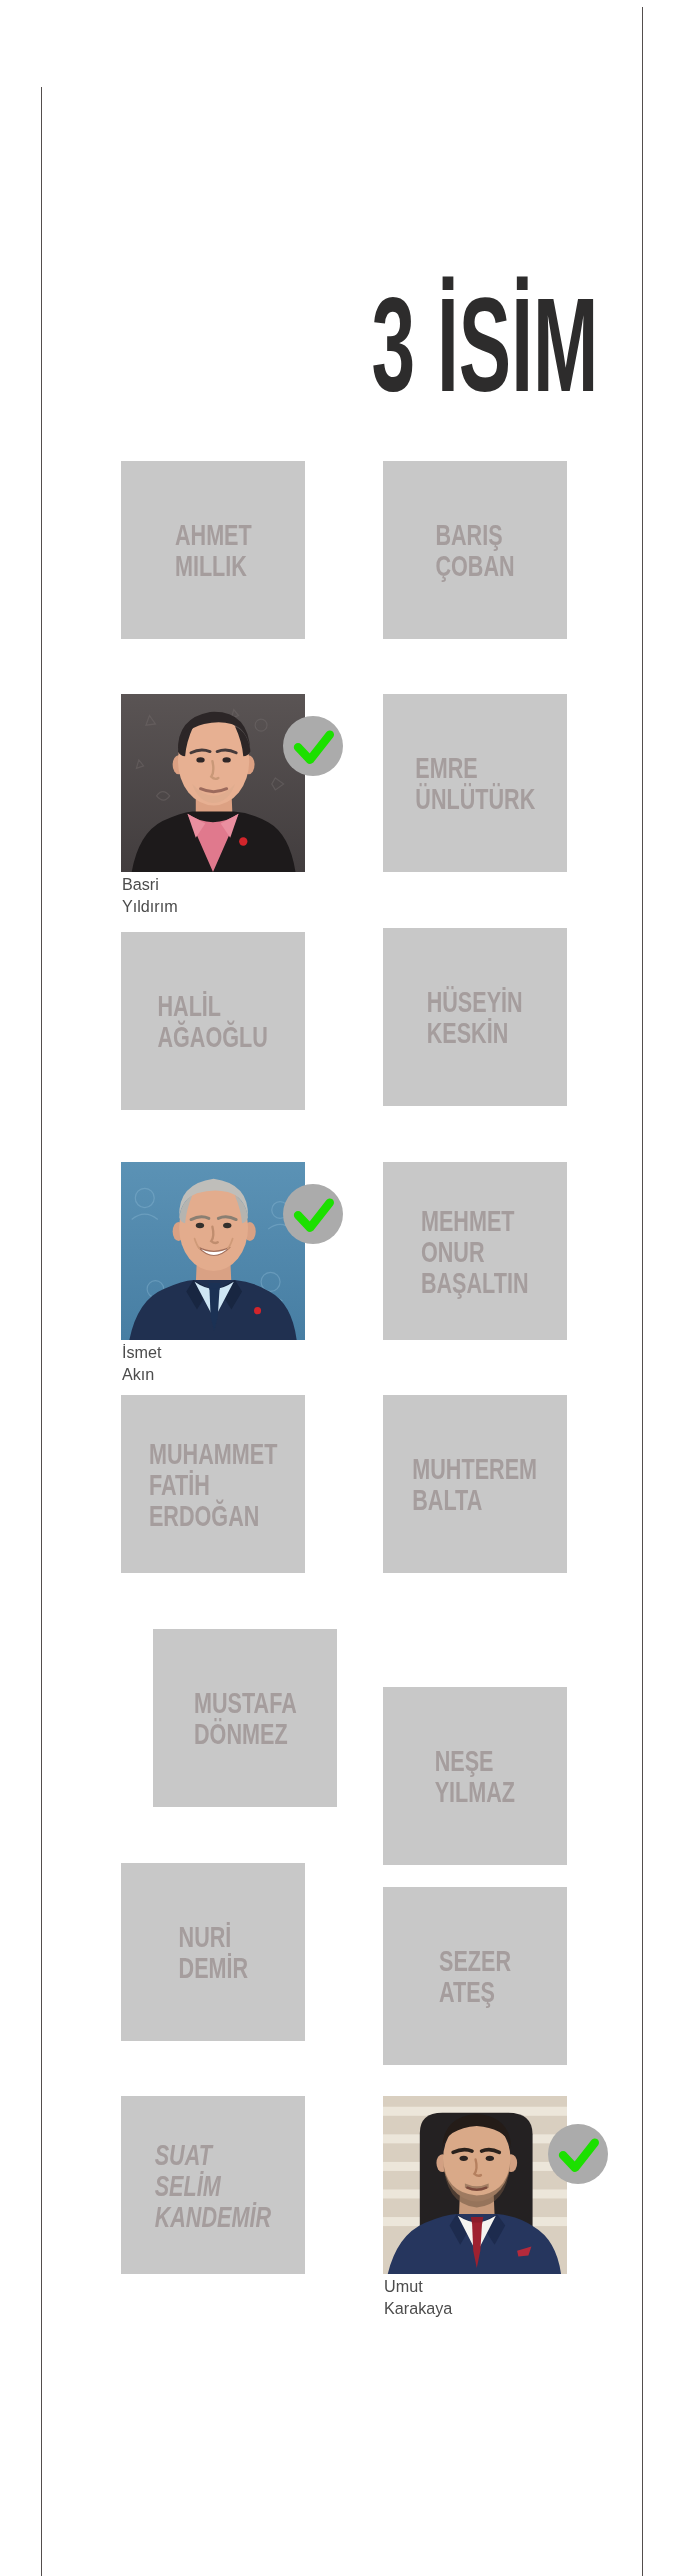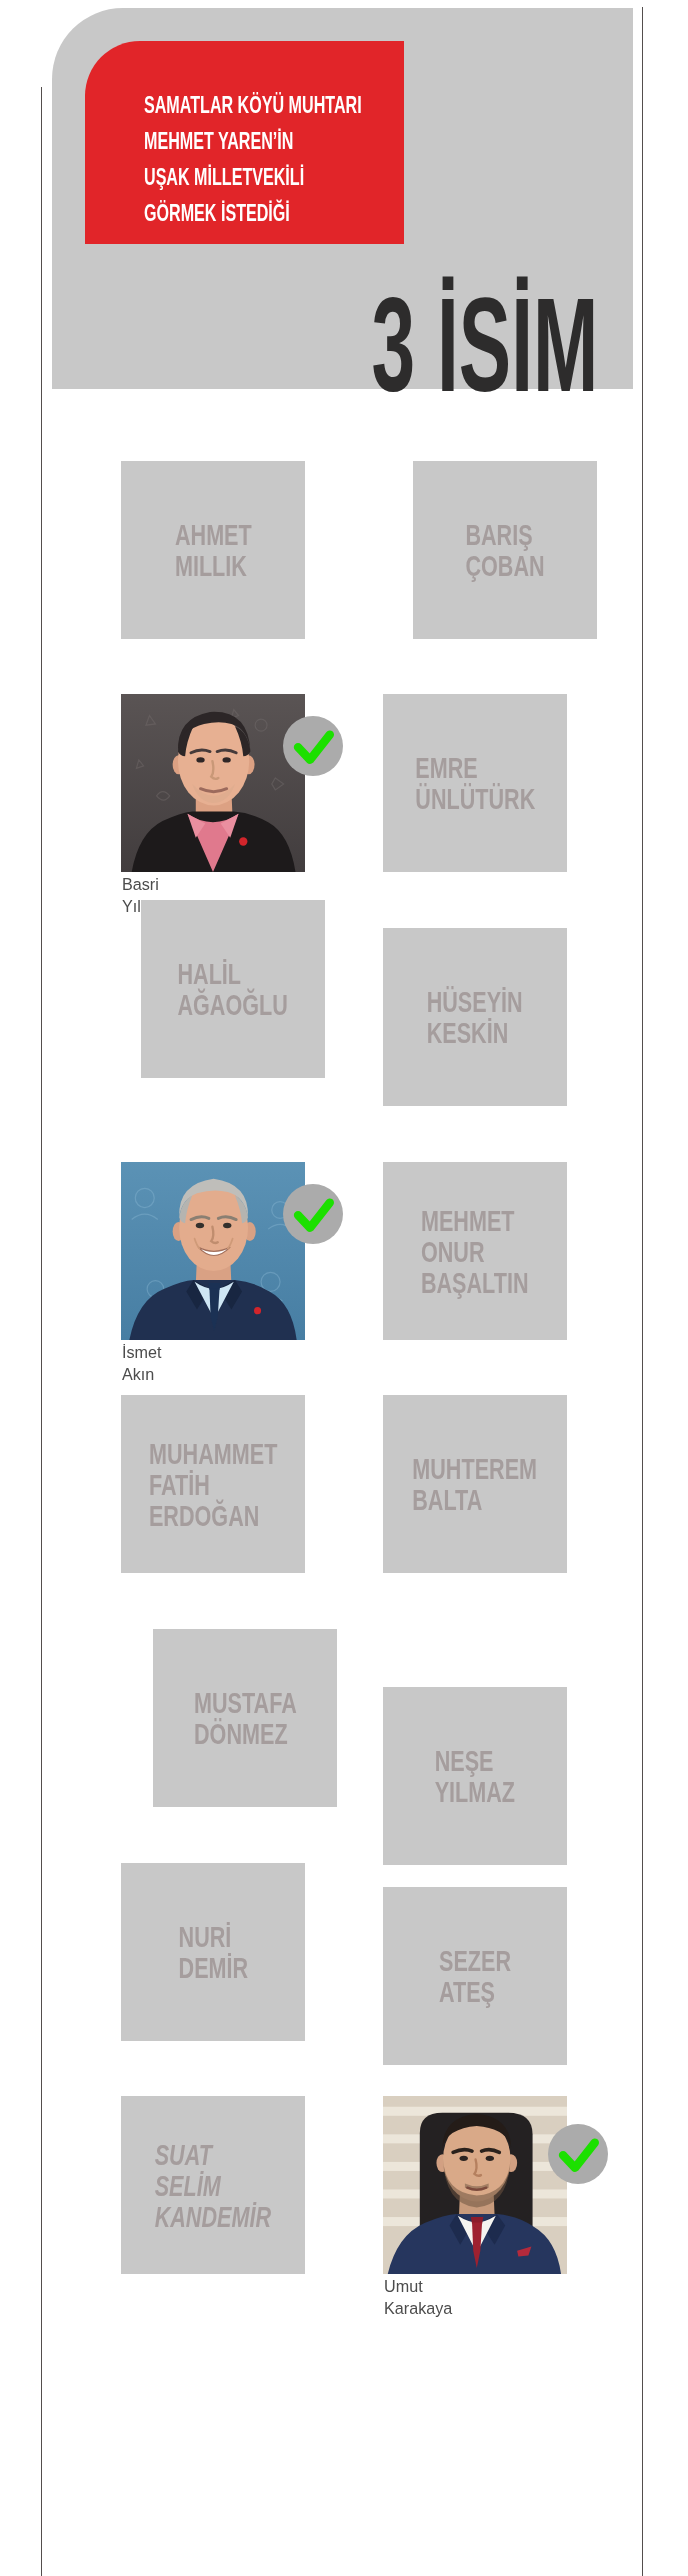--- a/index.html
+++ b/index.html
@@ -46,43 +46,33 @@
   .footer .code{font-size:19px;line-height:24px;transform:scaleX(.74);}
   .footer .site{font-size:18px;line-height:23px;transform:scaleX(.74);}
 </style>
 </head>
 <body>
 
 <div class="page">
   <div class="vline left"></div>
   <div class="vline right"></div>
 
-  <div class="gray-header">
-    <div class="red-box">
-      <div class="red-text">
-        <div>SAMATLAR KÖYÜ MUHTARI</div>
-        <div>MEHMET YAREN’İN</div>
-        <div>UŞAK MİLLETVEKİLİ</div>
-        <div>GÖRMEK İSTEDİĞİ</div>
-      </div>
-    </div>
-  </div>
 
   <div class="big-title">3 İSİM</div>
 
   <div id="people-grid">
       <div class="slot" style="left: 121px; top: 461px;">
         <div class="card">
           <div class="name">
             <div>AHMET</div>
             <div>MILLIK</div>
           </div>
         </div>
       </div>
-      <div class="slot" style="left: 383px; top: 461px; margin-left: 30px;">
+      <div class="slot" style="left: 383px; top: 461px;">
         <div class="card">
           <div class="name">
             <div>BARIŞ</div>
             <div>ÇOBAN</div>
           </div>
         </div>
       </div>
       <div class="slot" style="left: 121px; top: 694px;">
         <div class="photo">
     <svg viewBox="0 0 310 297" preserveAspectRatio="none">
@@ -133,21 +123,21 @@
         </div>
       </div>
       <div class="slot" style="left: 383px; top: 694px;">
         <div class="card">
           <div class="name">
             <div>EMRE</div>
             <div>ÜNLÜTÜRK</div>
           </div>
         </div>
       </div>
-      <div class="slot" style="left: 121px; top: 900px; margin-left: 20px;">
+      <div class="slot" style="left: 121px; top: 932px;">
         <div class="card">
           <div class="name">
             <div>HALİL</div>
             <div>AĞAOĞLU</div>
           </div>
         </div>
       </div>
       <div class="slot" style="left: 383px; top: 928px;">
         <div class="card">
           <div class="name">

